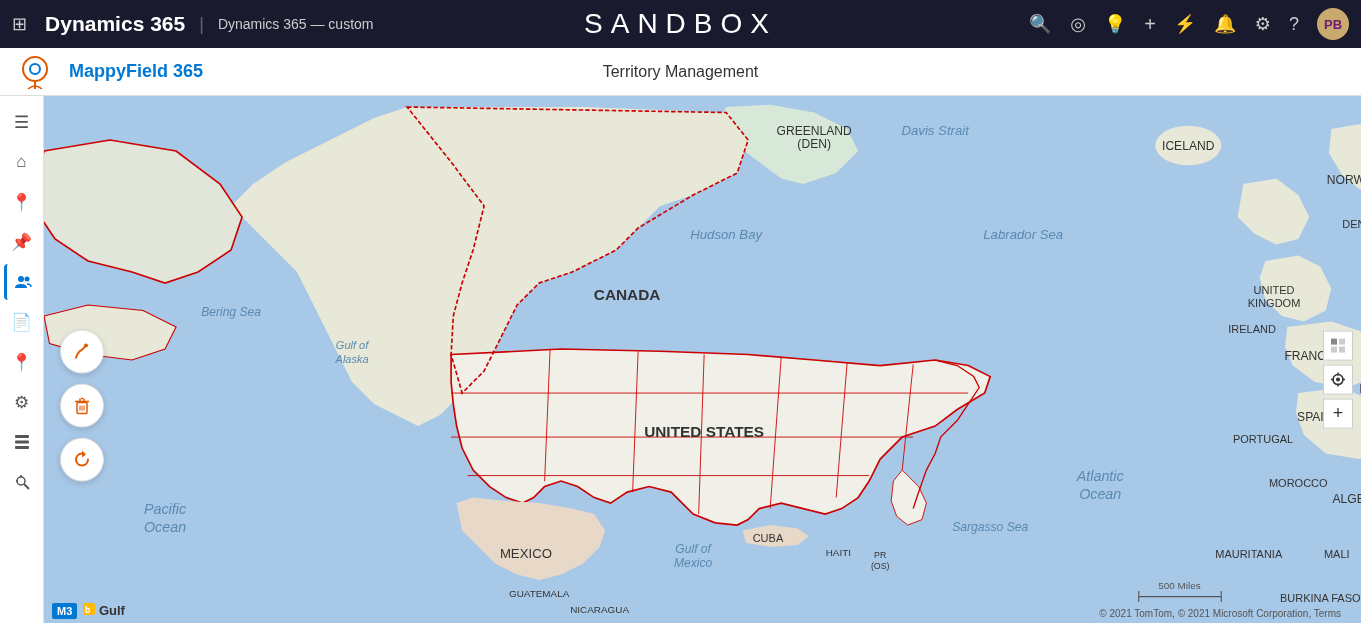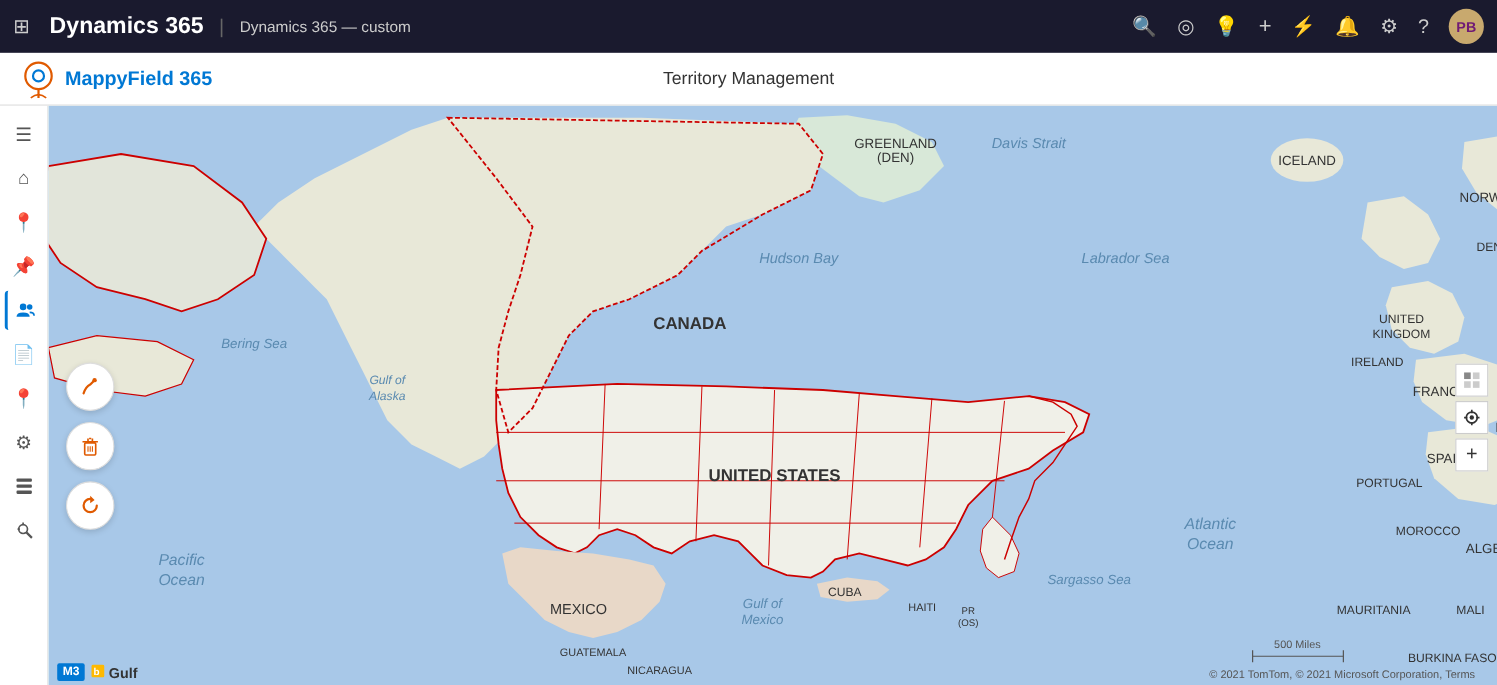--- a/index.html
+++ b/index.html
@@ -43,21 +43,21 @@
     .second-bar {
       height: 48px;
       background: #fff;
       display: flex;
       align-items: center;
       padding: 0 16px;
       border-bottom: 1px solid #ddd;
       position: relative;
       z-index: 99;
     }
-    .logo-area { display: flex; align-items: center; gap: 5px; }
+    .logo-area { display: flex; align-items: center; gap: 15px; }
     .logo-svg { width: 38px; height: 38px; }
     .logo-text { color: #0078d4; font-size: 18px; font-weight: 600; }
     .page-title {
       position: absolute;
       left: 50%;
       transform: translateX(-50%);
       font-size: 16px;
       color: #333;
       font-weight: 500;
       text-align: right;
@@ -140,21 +140,21 @@
       font-size: 14px;
       color: #333;
     }
 
     
     .map-attribution {
       position: absolute;
       bottom: 4px;
       left: 8px;
       display: flex;
-      align-items: center;
+      align-items: flex-start;
       gap: 6px;
       z-index: 10;
     }
     .m3-badge {
       background: #0078d4;
       color: #fff;
       font-size: 11px;
       font-weight: 600;
       padding: 2px 5px;
       border-radius: 2px;
@@ -177,20 +177,21 @@
     .map-svg { position: absolute; top: 0; left: 0; width: 100%; height: 100%; }
   </style>
 </head>
 <body>
 
 <nav class="top-nav">
   <span class="top-nav-grid-icon">⊞</span>
   <span class="top-nav-d365">Dynamics 365</span>
   <span class="top-nav-divider">|</span>
   <span class="top-nav-custom">Dynamics 365 — custom</span>
+  <span class="top-nav-title">SANDBOX</span>
   <div class="top-nav-icons">
     <span class="top-nav-icon">🔍</span>
     <span class="top-nav-icon">◎</span>
     <span class="top-nav-icon">💡</span>
     <span class="top-nav-icon" style="font-size:20px;font-weight:300;">+</span>
     <span class="top-nav-icon">⚡</span>
     <span class="top-nav-icon">🔔</span>
     <span class="top-nav-icon">⚙</span>
     <span class="top-nav-icon">?</span>
     <div class="top-nav-avatar">PB</div>

